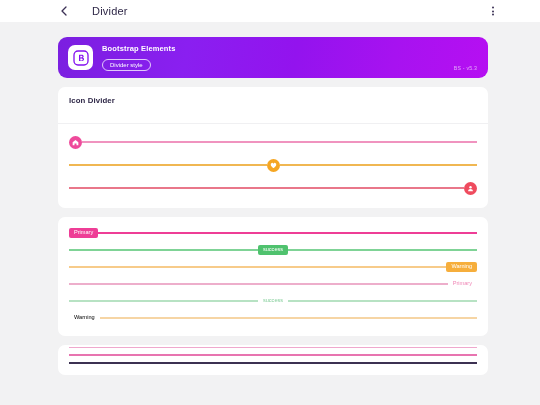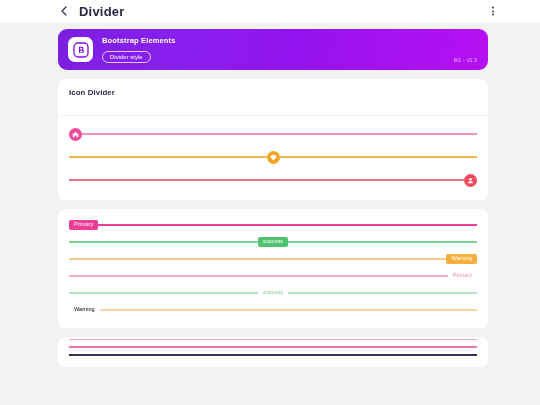--- a/index.html
+++ b/index.html
@@ -27,24 +27,25 @@
   }
   .back-icon {
     width: 12px; height: 12px;
     display: flex; align-items: center; justify-content: center;
     color: #3b3055;
     margin-right: 9px;
     cursor: pointer;
   }
   .back-icon svg { display: block; }
   .topbar-title {
-    font-size: 13px;
-    font-weight: bold;
+    font-size: 11px;
+    font-weight: normal;
     color: #2e2747;
     letter-spacing: .2px;
+    margin-left: 13px;
   }
   .kebab {
     position: absolute;
     right: 44px; top: 50%;
     transform: translateY(-50%);
     display: flex; flex-direction: column;
     gap: 1.6px;
     cursor: pointer;
     padding: 2px;
   }
@@ -62,20 +63,21 @@
   
   .hero {
     height: 41px;
     border-radius: 9px;
     background: linear-gradient(100deg, #7b1fe0 0%, #8a1ff0 30%, #9313ee 55%, #a712f0 78%, #b60ff2 100%);
     display: flex;
     align-items: center;
     padding: 0 10px;
     position: relative;
     overflow: hidden;
+    margin-top: 8px;
   }
   .hero-logo {
     width: 25px; height: 25px;
     border-radius: 7px;
     background: #ffffff;
     display: flex; align-items: center; justify-content: center;
     flex: 0 0 auto;
   }
   .hero-logo svg { display: block; }
   .hero-texts { margin-left: 9px; }

